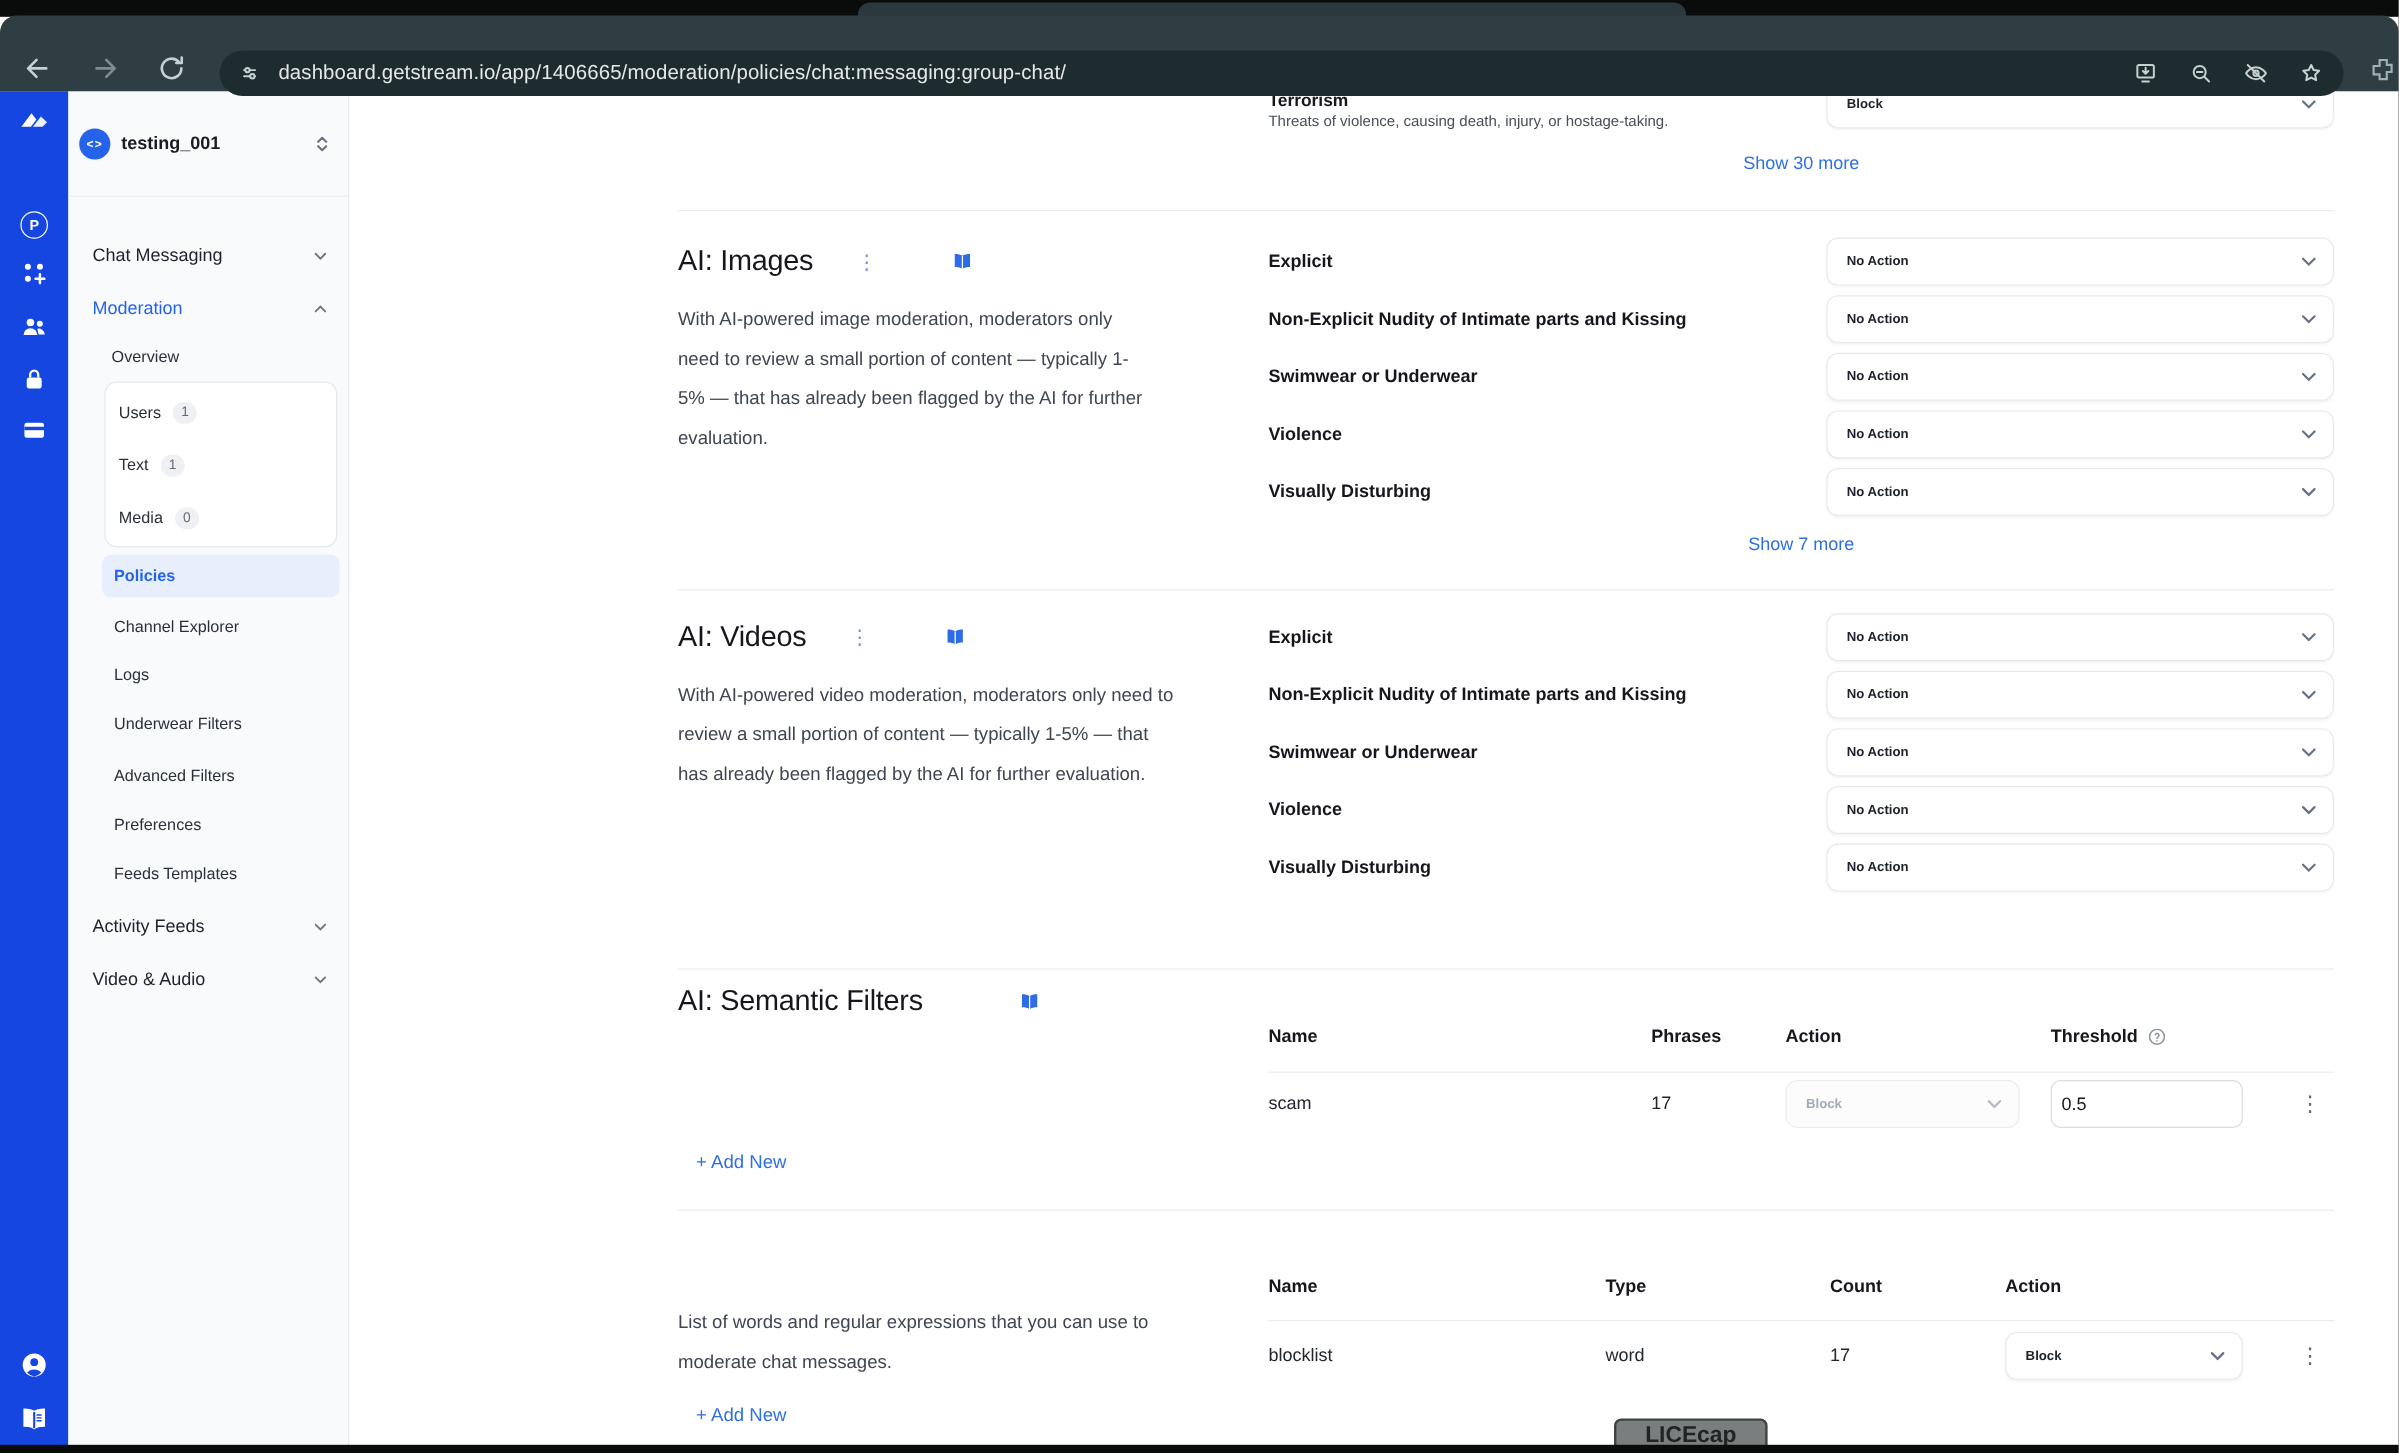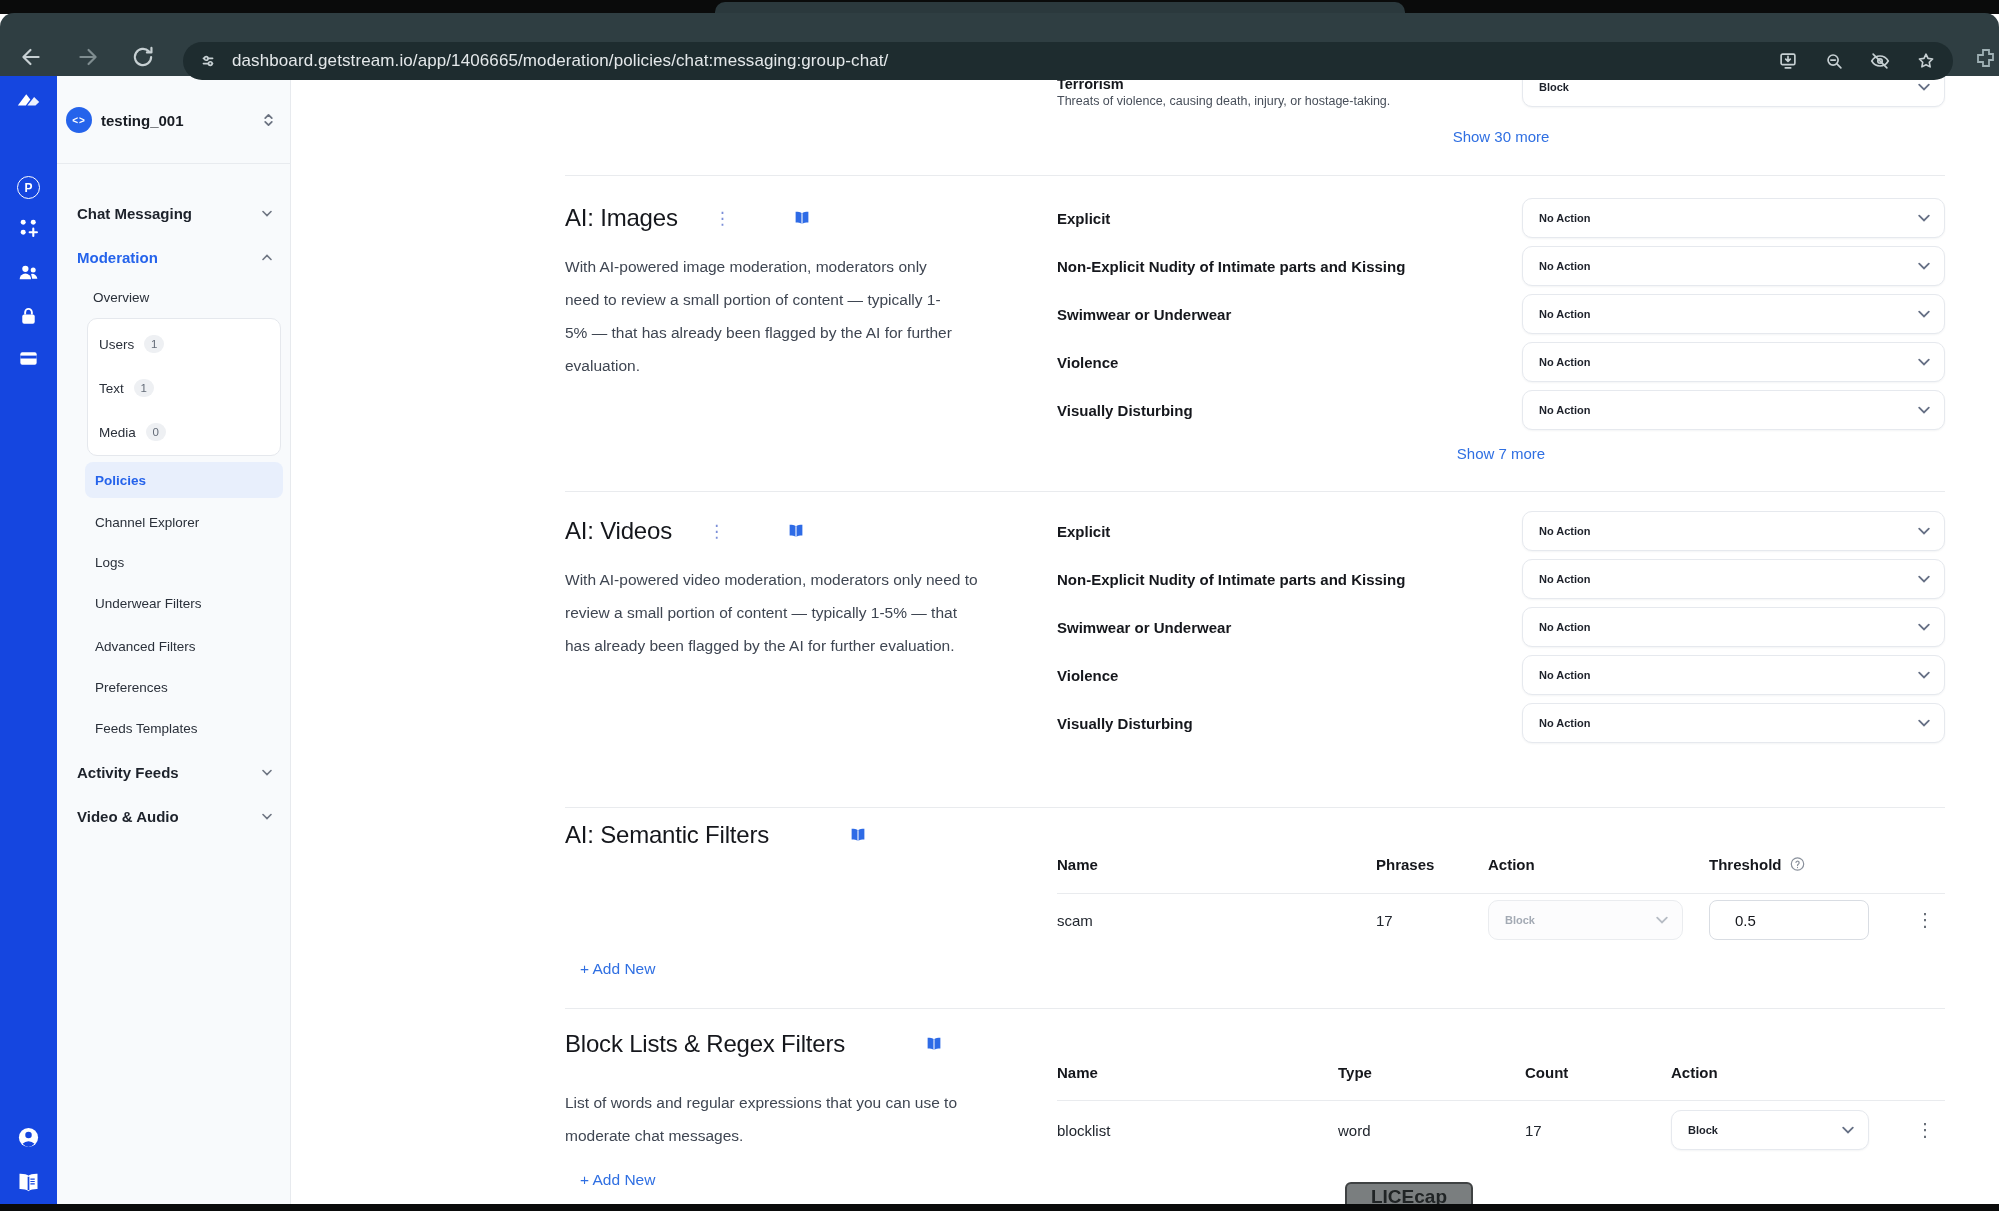--- a/index.html
+++ b/index.html
@@ -31,21 +31,21 @@
   
   #rail{left:0;top:76px;width:57px;height:1129px;background:var(--rail);z-index:2}
   #panel{left:57px;top:76px;width:234px;height:1129px;background:#f8fafc;border-right:1px solid #e7eaee;z-index:2}
   .rail-ic{position:absolute;left:17px;width:23px;height:23px;z-index:3}
   #circle-p{display:flex;align-items:center;justify-content:center;border:1.6px solid #fff;border-radius:50%;color:#fff;font-size:12px;font-weight:700}
   
   .sb{z-index:3}
   #ws-circle{left:66px;top:107px;width:26px;height:26px;border-radius:50%;background:var(--accent);color:#fff;font-size:10px;font-weight:700;display:flex;align-items:center;justify-content:center;letter-spacing:1px}
   #ws-name{left:101px;top:120px;font-size:15px;font-weight:700;color:#181c23}
   #sb-div{left:57px;top:163px;width:234px;height:1px;background:#e8ebef}
-  .nav-top{font-size:15px;font-weight:700;color:#1d222b}
+  .nav-top{font-size:15px;font-weight:400;color:#1d222b}
   .nav-sub{font-size:13.5px;color:#2a303a}
   .nav-chev{position:absolute;left:262px;width:10px;height:7px}
   #cnt-card{left:87px;top:318px;width:194px;height:138px;background:#fff;border:1px solid #e5e8ed;border-radius:10px}
   .badge{display:inline-block;margin-left:10px;background:#eef0f3;color:#646c78;font-size:11.5px;line-height:18px;min-width:20px;text-align:center;border-radius:9px;padding:0 4px;vertical-align:1px}
   #policies-row{left:85px;top:462px;width:198px;height:36px;background:#e8effc;border-radius:8px}
   #policies-label{left:95px;top:480px;font-size:13.5px;font-weight:700;color:var(--accent)}
   
   .hr{height:1px;background:#e9ebee}
   .sec-title-row{display:flex;align-items:center}
   .sec-title{font-size:24px;font-weight:400;color:var(--ink);letter-spacing:-.2px;white-space:nowrap}
@@ -56,21 +56,21 @@
   .row-label{font-size:15px;font-weight:600;color:var(--ink);white-space:nowrap}
   .small-desc{font-size:12.5px;color:#474e59;white-space:nowrap}
   .dd{display:flex;align-items:center;justify-content:space-between;height:40px;background:#fff;border:1px solid var(--border);border-radius:10px;padding:0 14px 0 16px;box-shadow:0 1px 2px rgba(20,30,50,.05)}
   .dd-label{font-size:11px;font-weight:700;color:#1d212a;white-space:nowrap}
   .dd.disabled{background:#fcfcfd;border-color:#eaecef;box-shadow:none}
   .dd.disabled .dd-label{color:#a3aab4}
   .link{font-size:15px;font-weight:500;color:var(--link);white-space:nowrap}
   .centerbox{width:888px;text-align:center}
   .th{font-size:15px;font-weight:600;color:var(--ink);white-space:nowrap}
   .td{font-size:15px;color:#21262e;white-space:nowrap}
-  .thresh-input{display:flex;align-items:center;height:40px;width:160px;border:1px solid #d9dde3;border-radius:8px;background:#fff;padding-left:25px;font-size:15px;color:var(--ink)}
+  .thresh-input{display:flex;align-items:center;height:40px;width:160px;border:1px solid #d9dde3;border-radius:8px;background:#fff;padding-left:8px;font-size:15px;color:var(--ink)}
   #licecap{left:1345px;top:1182px;width:128px;height:30px;background:#7a7e7f;border:2px solid #3f4243;border-radius:6px;color:#202425;font-size:19px;font-weight:600;display:flex;align-items:center;justify-content:center;z-index:5}
   #bottom-strip{left:0;top:1204px;width:1999px;height:7px;background:#0a0b0b;z-index:30}
   svg{display:block}
 </style>
 </head>
 <body>
 
 <div id="stage">
 
   <div class="abs" id="top-strip"></div>
@@ -348,27 +348,20 @@
         <path d="M1 1l4 4 4-4"></path>
       </svg>
     </div>
   <div class="abs thresh-input" style="left:1709px;top:900px">
       <span>0.5</span>
     </div>
   <div class="abs c kebab-gray" style="left:1916px;top:920px">⋮</div>
 
   <div class="abs hr" style="left:565px;top:1008px;width:1380px"></div>
 
-  <div class="abs c sec-title-row" style="left:565px;top:1044px">
-    <span class="sec-title">Block Lists &amp; Regex Filters</span>
-    <svg class="book-ic" style="margin-left:80px" viewBox="0 0 24 24">
-        <path d="M12 5.6C10 4.1 7 3.5 3.5 3.5v14.4c3.5 0 6.5.6 8.5 2.1 2-1.5 5-2.1 8.5-2.1V3.5C17 3.5 14 4.1 12 5.6z" fill="#2e6be6"></path>
-        <path d="M12 5.6V20" stroke="#fff" stroke-width="1.4"></path>
-      </svg>
-  </div>
   <div class="abs desc" style="left:565px;top:1086px;width:440px">List of words and regular expressions that you can use to moderate chat messages.</div>
   <div class="abs c link" style="left:580px;top:1180px;font-size:15.5px">+ Add New</div>
 
   <div class="abs c th" style="left:1057px;top:1072px">Name</div>
   <div class="abs c th" style="left:1338px;top:1072px">Type</div>
   <div class="abs c th" style="left:1525px;top:1072px">Count</div>
   <div class="abs c th" style="left:1671px;top:1072px">Action</div>
   <div class="abs hr" style="left:1057px;top:1100px;width:888px"></div>
 
   <div class="abs c td" style="left:1057px;top:1130px">blocklist</div>

